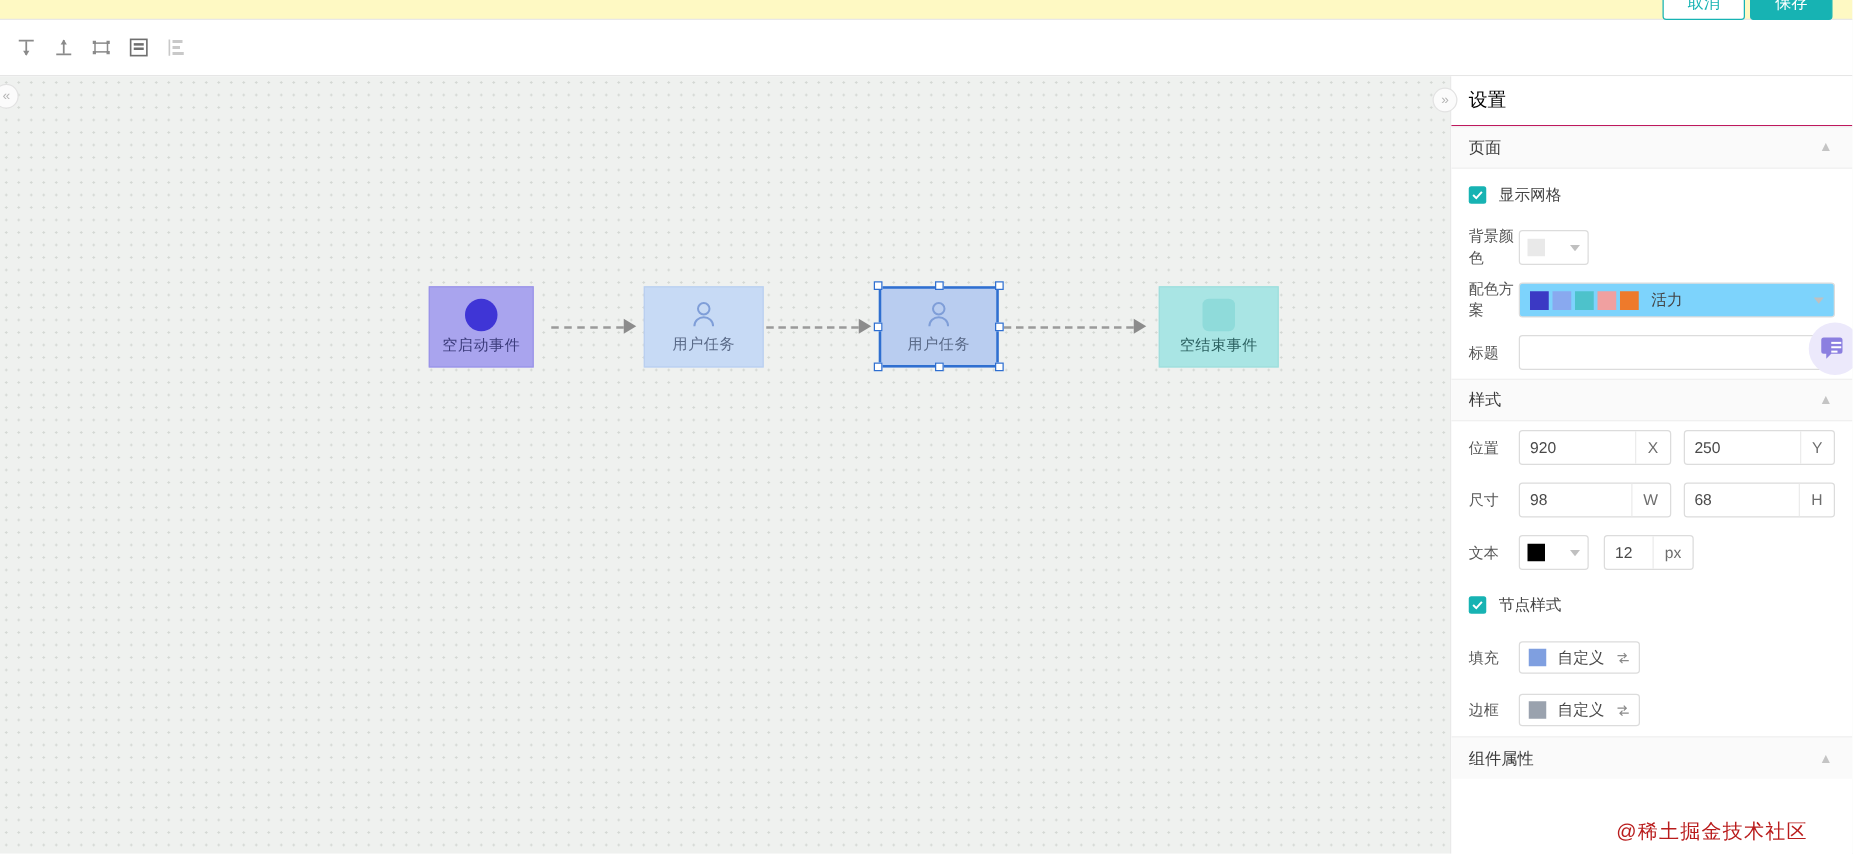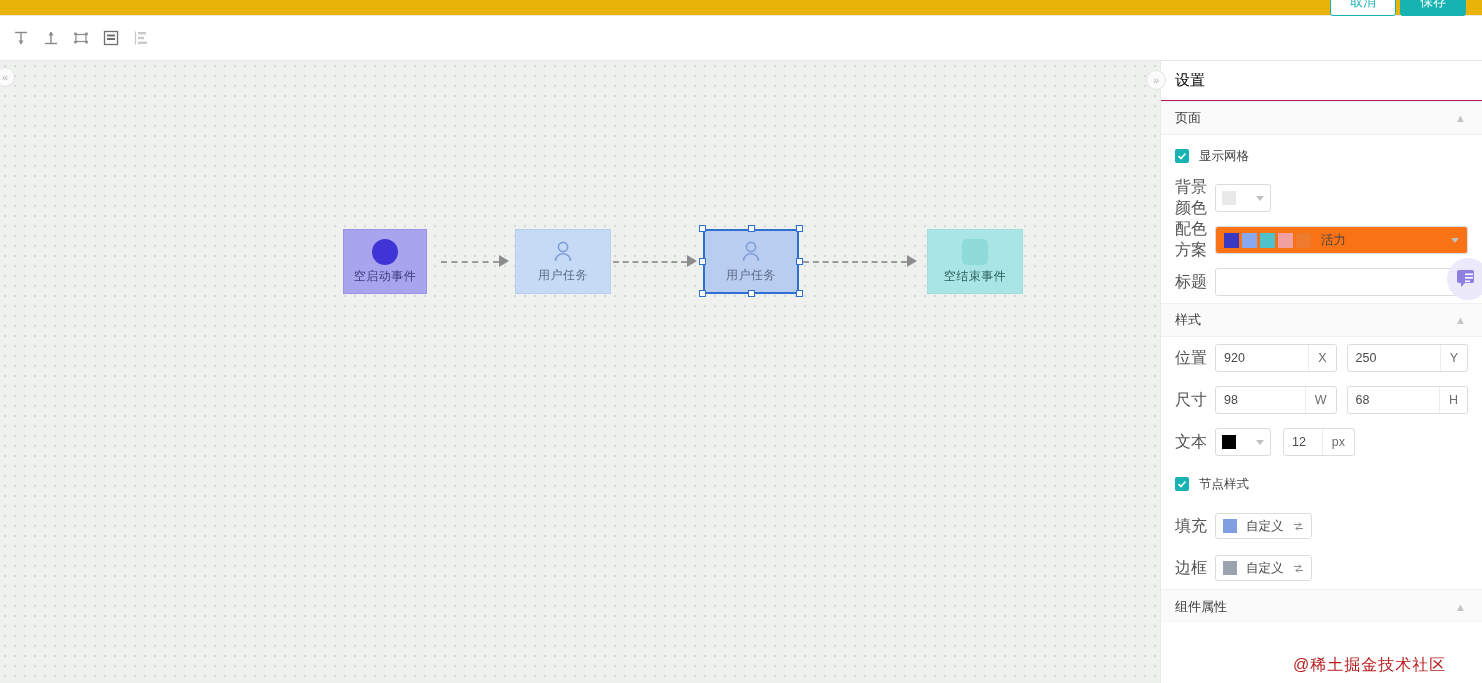--- a/index.html
+++ b/index.html
@@ -7,21 +7,21 @@
     width: 1482px; height: 683px;
     font-family: "Liberation Sans", "DejaVu Sans", sans-serif;
     overflow: hidden;
     background: #ffffff;
   }
   #app { position: relative; width: 1482px; height: 683px; }
 
   
   .topstrip {
     position: absolute; left: 0; top: 0; width: 1482px; height: 16px;
-    background: #eab308; border-bottom: 1px solid #e8e8e8;
+    background: #fef9c3; border-bottom: 1px solid #e8e8e8;
   }
   .hdr-btn {
     position: absolute; top: -14px; height: 30px; width: 66px;
     border-radius: 3px; font-size: 13px; line-height: 30px; text-align: center;
   }
   .hdr-btn.outline { left: 1330px; background: #fff; border: 1px solid #17b3b3; color: #17b3b3; }
   .hdr-btn.filled  { left: 1400px; background: #17b3b3; border: 1px solid #17b3b3; color: #fff; }
 
   
   .toolbar {
@@ -109,21 +109,21 @@
     font-size: 15px; color: #000000; border-bottom: 1px solid #be185d;
   }
   .sec-head {
     height: 34px; background: #fafafa; border-top: 1px solid #f0f0f0;
     border-bottom: 1px solid #f0f0f0;
     display: flex; align-items: center; justify-content: space-between;
     padding: 0 16px 0 14px; font-size: 13px; color: #3b3b3b;
   }
   .chev { color: #c4c4c4; font-size: 11px; }
   .row { display: flex; align-items: center; padding: 0 14px; height: 42px; }
-  .row-lbl { width: 40px; font-size: 16px; color: #555; flex: none; }
+  .row-lbl { width: 40px; font-size: 12px; color: #555; flex: none; }
 
   .cbx { width: 14px; height: 14px; border-radius: 2px; background: #17b3b3;
          display: flex; align-items: center; justify-content: center; flex: none; }
   .cbx svg { display: block; }
   .cbx-lbl { margin-left: 10px; font-size: 12.5px; color: #444; }
 
   .inp {
     border: 1px solid #dcdcdc; border-radius: 3px; height: 28px; background: #fff;
     display: flex; align-items: center; font-size: 12.5px; color: #4a4a4a;
   }
@@ -132,21 +132,21 @@
 
   .swatch-box {
     border: 1px solid #dcdcdc; border-radius: 3px; height: 28px; width: 56px;
     display: flex; align-items: center; justify-content: space-between; padding: 0 6px; background: #fff;
   }
   .sw { width: 14px; height: 14px; display: inline-block; }
   .caret { width: 0; height: 0; border-left: 4px solid transparent; border-right: 4px solid transparent;
            border-top: 5px solid #c0c0c0; }
 
   .scheme-box {
-    flex: 1; border: 1px solid #dcdcdc; border-radius: 3px; height: 28px; background: #f97316;
+    flex: 1; border: 1px solid #dcdcdc; border-radius: 3px; height: 28px; background: #7dd3fc;
     display: flex; align-items: center; padding: 0 8px; gap: 3px;
   }
   .scheme-box .sw { width: 15px; height: 15px; }
   .scheme-name { margin-left: 7px; font-size: 12.5px; color: #444; flex: 1; }
 
   .title-inp {
     flex: 1; height: 28px; border: 1px solid #dcdcdc; border-radius: 3px; background: #fff;
     font-size: 12.5px; color: #444; padding: 0 8px;
   }
 

